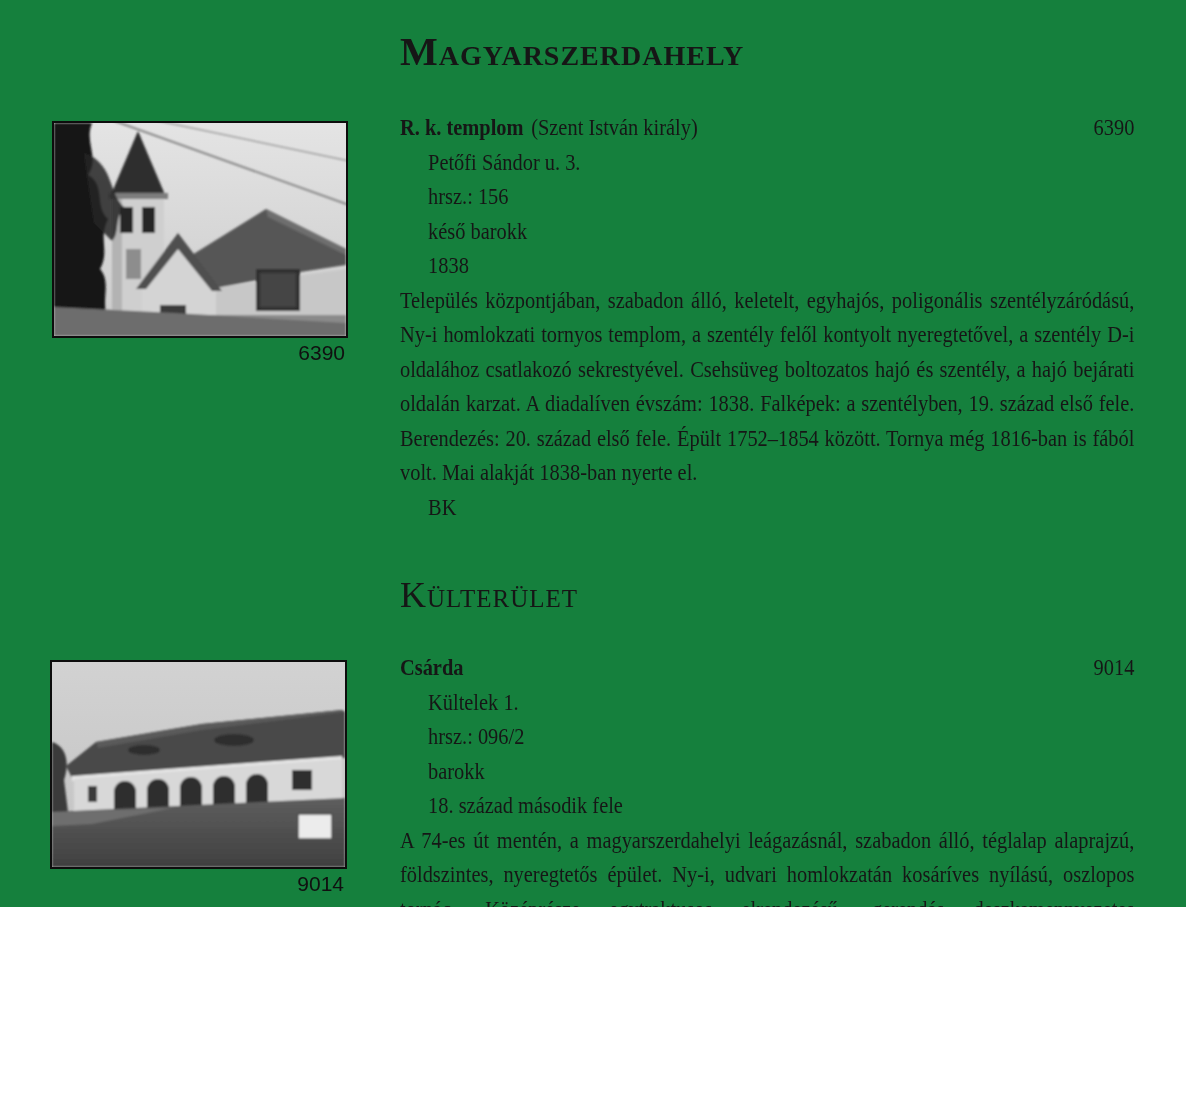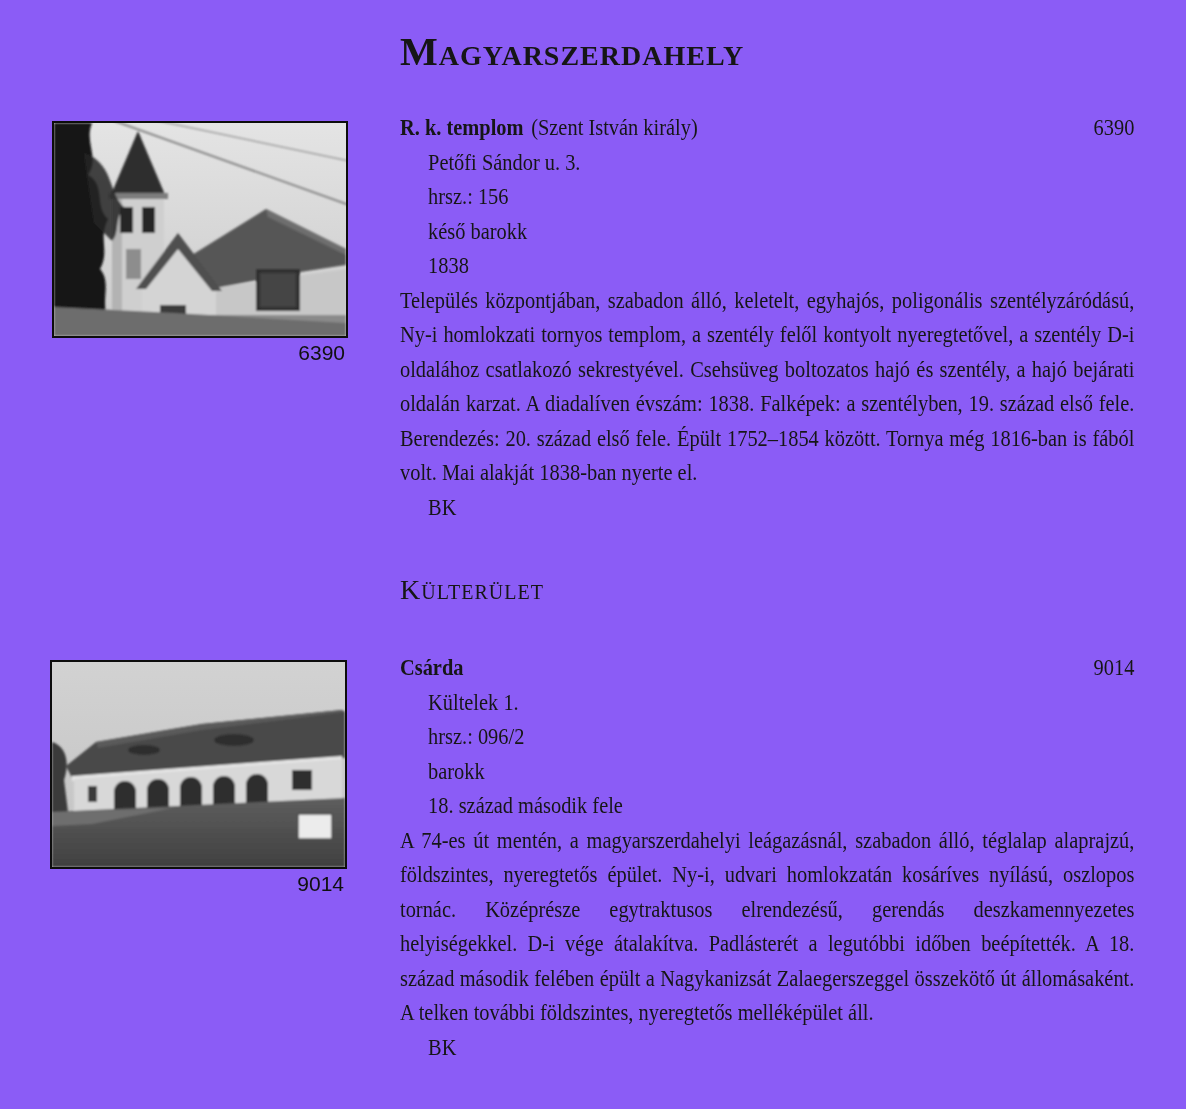--- a/index.html
+++ b/index.html
@@ -1,40 +1,40 @@
 <!DOCTYPE html>
 <html><head>
 <meta charset="utf-8">
 <style>
   * { box-sizing: border-box; }
   html, body { margin: 0; padding: 0; background: #ffffff; }
   .page {
     position: relative;
     width: 1186px;
-    height: 1109px;
-    background: #8b5cf6;
+    height: 907px;
+    background: #15803d;
     color: #161616;
     font-family: "Liberation Serif", serif;
     overflow: hidden;
   }
   .page-title {
     position: absolute;
     left: 400px;
     top: 28px;
     font-size: 40px;
     font-weight: bold;
     font-variant: small-caps;
     letter-spacing: 1px;
     white-space: nowrap;
   }
   .section-heading {
     position: absolute;
     left: 400px;
     top: 574px;
-    font-size: 28px;
+    font-size: 36px;
     font-weight: normal;
     font-variant: small-caps;
     letter-spacing: 1px;
     white-space: nowrap;
   }
   .entry {
     position: absolute;
     left: 400px;
     width: 864px;
     transform: scaleX(0.85);

